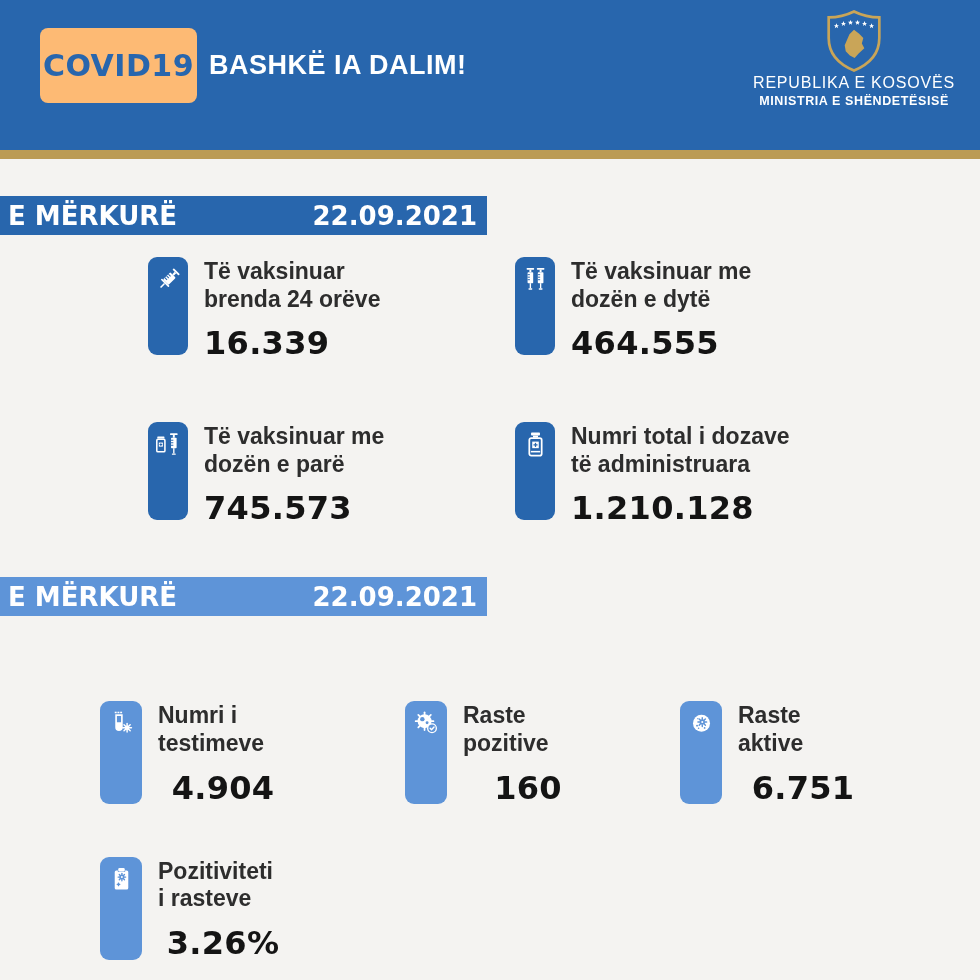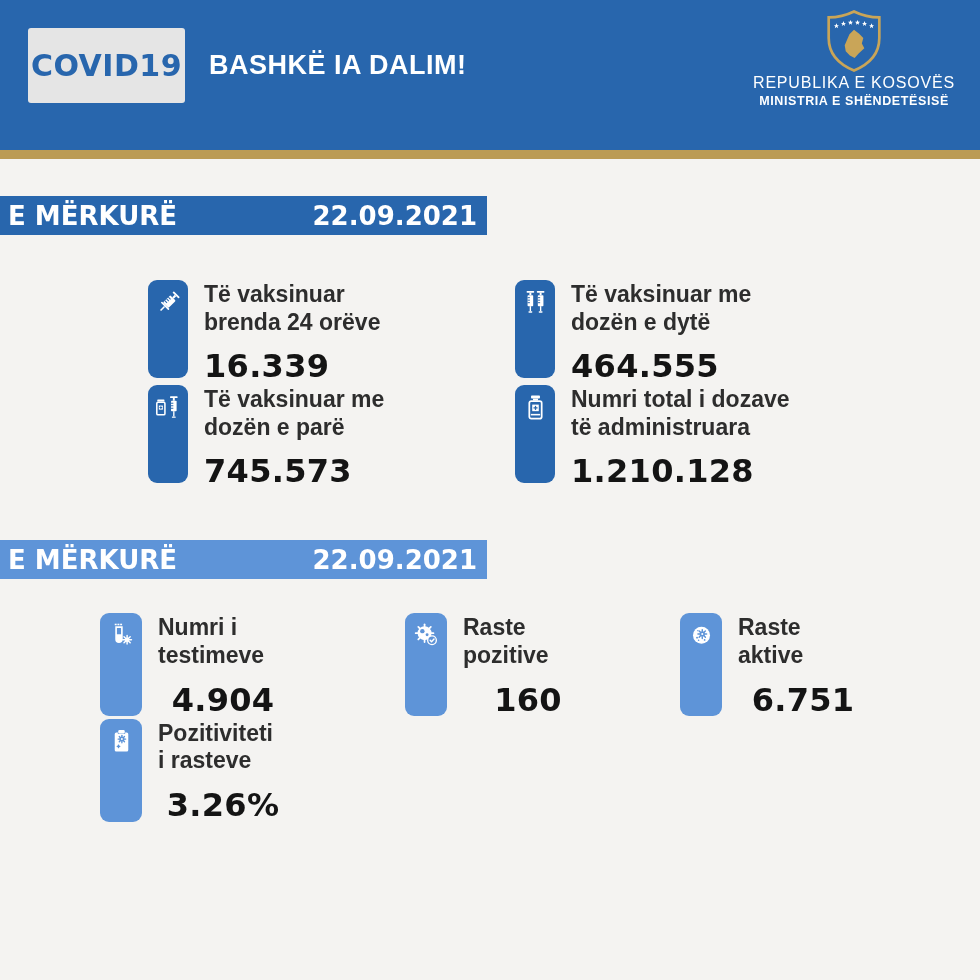--- a/index.html
+++ b/index.html
@@ -18,23 +18,23 @@
     color:var(--label);
   }
 
   
   .banner{
     position:relative;
     width:980px;height:150px;
     background:var(--dark);
   }
   .covid-badge{
-    position:absolute;left:28px;top:28px;
+    position:absolute;left:40px;top:28px;
     width:157px;height:75px;
-    background:#e5e5e5;border-radius:3px;
+    background:#fdba74;border-radius:8px;
     display:flex;align-items:center;justify-content:center;
   }
   .covid-badge span{
     font-size:30px;font-weight:800;letter-spacing:0.5px;
     color:var(--dark);
     font-family:"DejaVu Sans","Liberation Sans",sans-serif;
   }
   .tagline{
     position:absolute;left:209px;top:50px;
     font-size:27px;font-weight:800;letter-spacing:0.5px;
@@ -66,26 +66,28 @@
     color:#fff;
     font-size:26px;font-weight:800;
     font-family:"DejaVu Sans","Liberation Sans",sans-serif;
   }
   .section-header.dark{background:var(--dark);margin-top:37px;}
   .section-header.light{background:var(--light);margin-top:50px;}
 
   
   .grid{display:grid;}
   .grid-1{
-    margin-left:148px;margin-top:45px;
+    margin-left:148px;margin-top:22px;
     grid-template-columns:367px 1fr;
+    row-gap:60px;
   }
   .grid-2{
-    margin-left:100px;margin-top:34px;
+    margin-left:100px;margin-top:85px;
     grid-template-columns:305px 275px 1fr;
+    row-gap:50px;
   }
 
   .card{display:flex;}
   .tile{
     flex:0 0 auto;
     border-radius:9px;
     display:flex;justify-content:center;align-items:flex-start;
     padding-top:8px;
   }
   .grid-1 .tile{width:40px;height:98px;background:var(--dark);color:var(--dark);}

